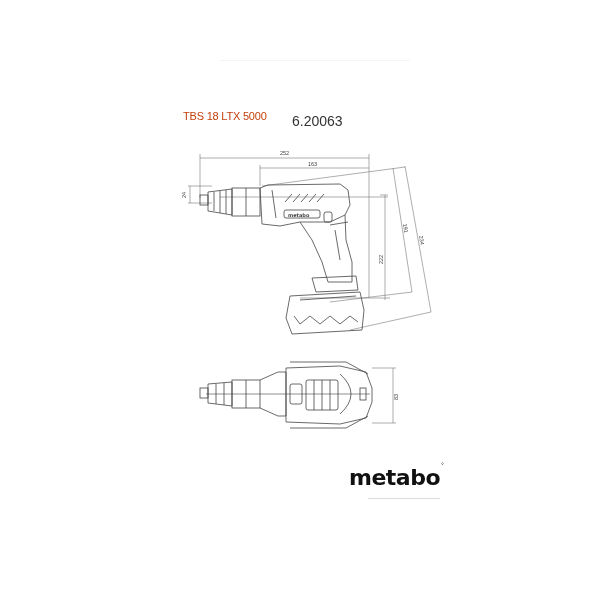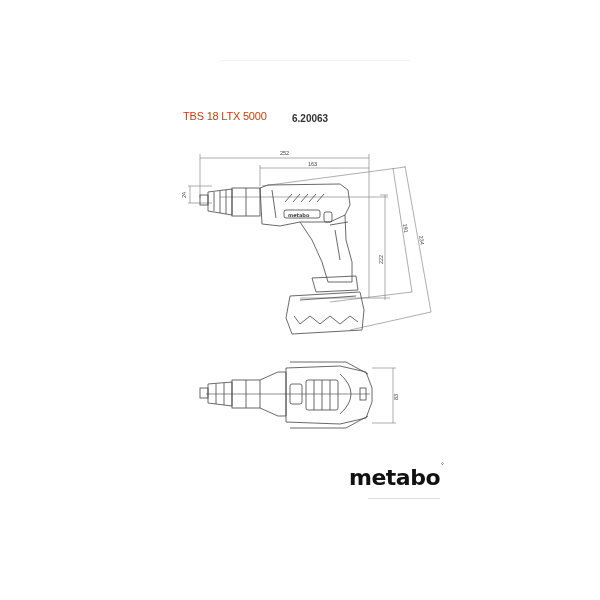--- a/index.html
+++ b/index.html
@@ -1,18 +1,18 @@
 <!DOCTYPE html>
 <html><head>
 <meta charset="utf-8">
 <style>
   html, body { margin:0; padding:0; background:#ffffff; }
   body { width:600px; height:600px; position:relative; overflow:hidden; font-family:"Liberation Sans", sans-serif; color:#222; }
   .title { position:absolute; left:183px; top:110px; font-size:11px; color:#c2410c; letter-spacing:-0.2px; }
-  .code { position:absolute; left:292px; top:113px; font-size:10px; color:#333;font-weight:bold; }
+  .code { position:absolute; left:292px; top:113px; font-size:14px; color:#333; }
   .logo { position:absolute; left:349px; top:465px; font-family:"DejaVu Sans", sans-serif; font-weight:bold; font-size:22px; color:#111; letter-spacing:-0.5px; }
   .logo sup { font-size:6px; font-weight:normal; position:relative; top:-10px; left:1px; }
   .logo-rule { position:absolute; left:368px; top:498px; width:72px; height:1px; background:#dcdcdc; }
   .faint-rule { position:absolute; left:220px; top:60px; width:190px; height:1px; background:#f4f4f4; }
   svg.drawing { position:absolute; left:0; top:0; }
   .dim { font-family:"Liberation Sans", sans-serif; font-size:5.5px; fill:#444; }
 </style>
 </head>
 <body>
 

